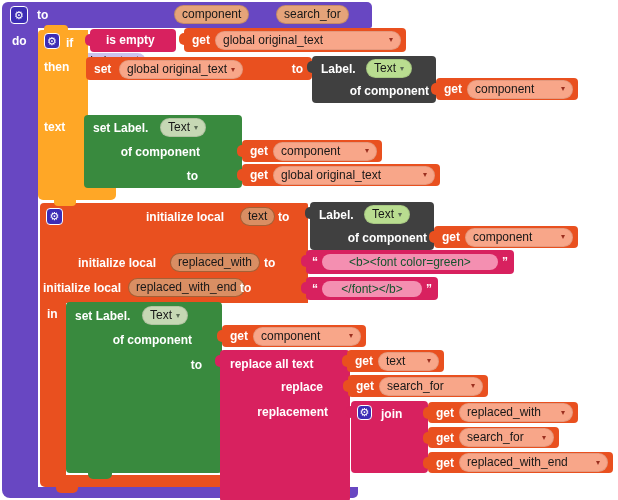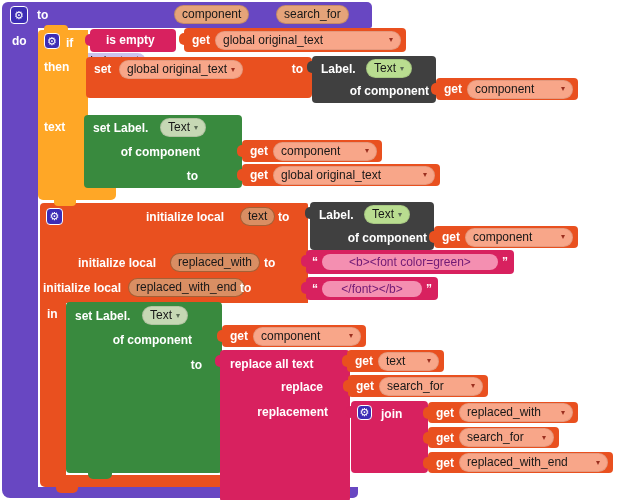--- a/index.html
+++ b/index.html
@@ -15,21 +15,21 @@
   .dgreen{background:#398A3E;}
   .r4{border-radius:4px;}
   .pill{display:inline-flex;align-items:center;gap:4px;border-radius:10px;padding:1px 7px;
         font-size:12px;font-weight:400;color:#181818;white-space:nowrap;line-height:15px;}
   .salmon{background:#F8A689;border:1px solid rgba(0,0,0,.08);}
   .lavender{background:#CCC3EE;}
   .tan{background:#E5A379;border:1px solid rgba(0,0,0,.15);}
   .tanfield{background:#D98E63;border:1px solid rgba(100,40,0,.45);}
   .greenpill{background:#B9DD90;border:1px solid rgba(0,0,0,.10);}
   .sagepill{background:#C6D8B4;border:1px solid rgba(0,0,0,.10);}
-  .pinkpill{background:#F48FB1;color:#701a75;border-radius:9px;}
+  .pinkpill{background:#F48FB1;color:#14532d;border-radius:9px;}
   .arrow{font-size:8px;color:#9A2F1F;line-height:10px;}
   .greenpill .arrow,.sagepill .arrow{color:#5a6b55;}
   .getblk{display:flex;align-items:center;gap:5px;padding:0 5px 0 8px;border-radius:4px;}
   .getblk .pill{flex:1;justify-content:space-between;}
   .plug::before{content:"";position:absolute;left:-5px;top:5px;width:7px;height:12px;
         border-radius:5px 0 0 5px;background:inherit;}
   .gear{display:flex;align-items:center;justify-content:center;background:#3D2DB5;
         border:1px solid #fff;border-radius:4px;color:#fff;font-size:11px;line-height:11px;}
   .quote{color:#fff;font-weight:700;font-size:12px;line-height:12px;}
   .strblk{display:flex;align-items:center;gap:4px;padding:0 6px;border-radius:4px;}
@@ -89,21 +89,21 @@
   </div>
 
   <div class="abs orng getblk plug" style="left:184px;top:28px;width:222px;height:24px;">
     <span class="lbl">get</span>
     <span class="pill salmon">
       <span>global original_text</span>
       <span class="arrow">▾</span>
     </span>
   </div>
 
-  <div class="abs orng r4" style="left:86px;top:57px;width:226px;height:41px;">
+  <div class="abs orng r4" style="left:86px;top:57px;width:226px;height:23px;">
     <span class="abs lbl" style="left:8px;top:5px;">set</span>
     <span class="abs pill salmon" style="left:33px;top:3px;">
       <span>global original_text</span>
       <span class="arrow">▾</span>
     </span>
     <span class="abs lbl" style="right:9px;top:5px;">to</span>
   </div>
 
   <div class="abs lgreen r4 plug" style="left:312px;top:56px;width:124px;height:47px;">
     <span class="abs lbl" style="left:9px;top:6px;">Label.</span>

